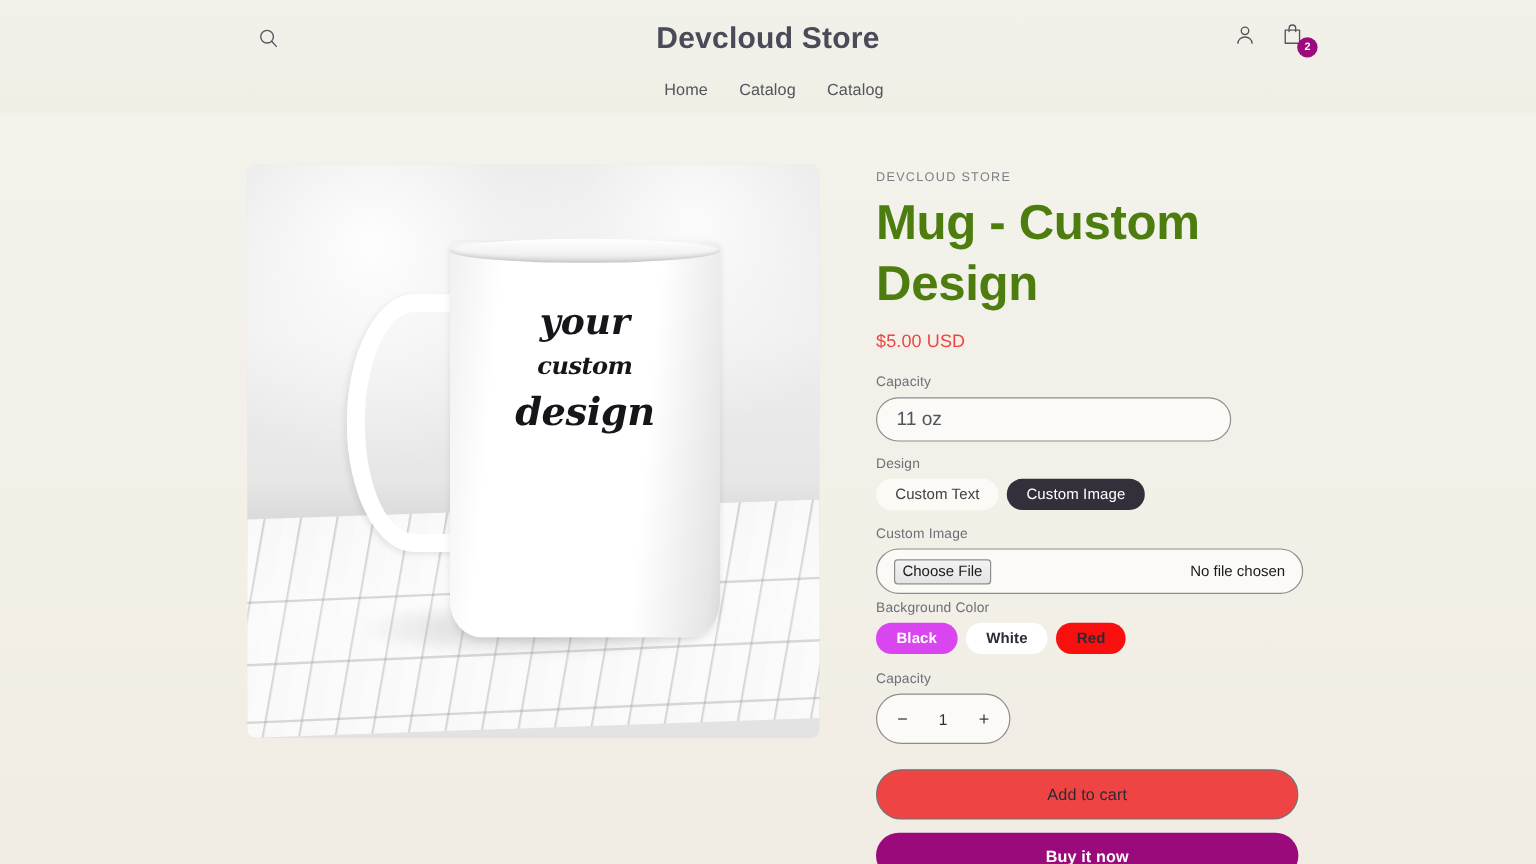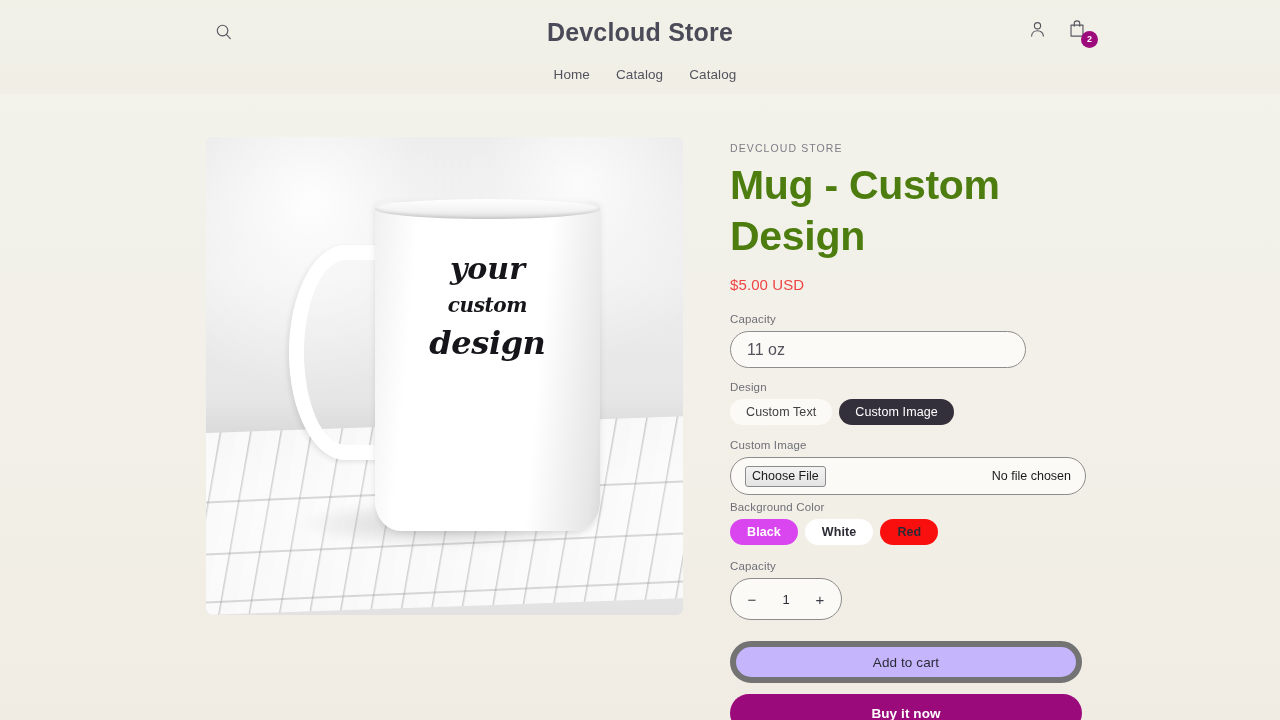--- a/index.html
+++ b/index.html
@@ -369,23 +369,23 @@
     background: none;
     text-align: center;
     font-size: 13px;
     color: #2b2b35;
     font-family: "Liberation Sans", sans-serif;
   }
 
   .btn-cart {
     width: 352px;
     height: 42px;
-    border: 6px solid #737373;
+    border: 1px solid #737373;
     border-radius: 21px;
-    background: #c4b5fd;
+    background: #ef4444;
     color: #2b2b35;
     font-size: 13.5px;
     font-family: "Liberation Sans", sans-serif;
     cursor: pointer;
     margin-bottom: 11px;
     letter-spacing: 0.1px;
   }
   .btn-buy {
     width: 352px;
     height: 38px;

